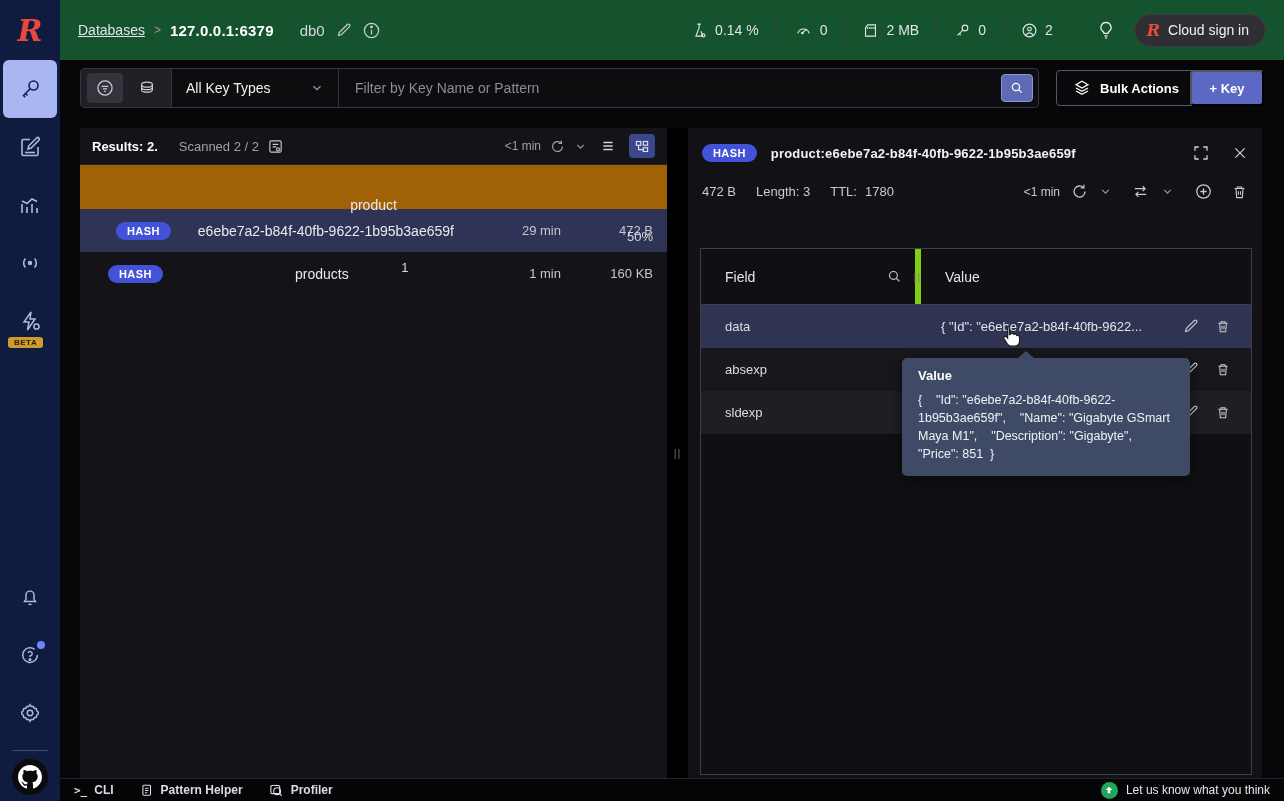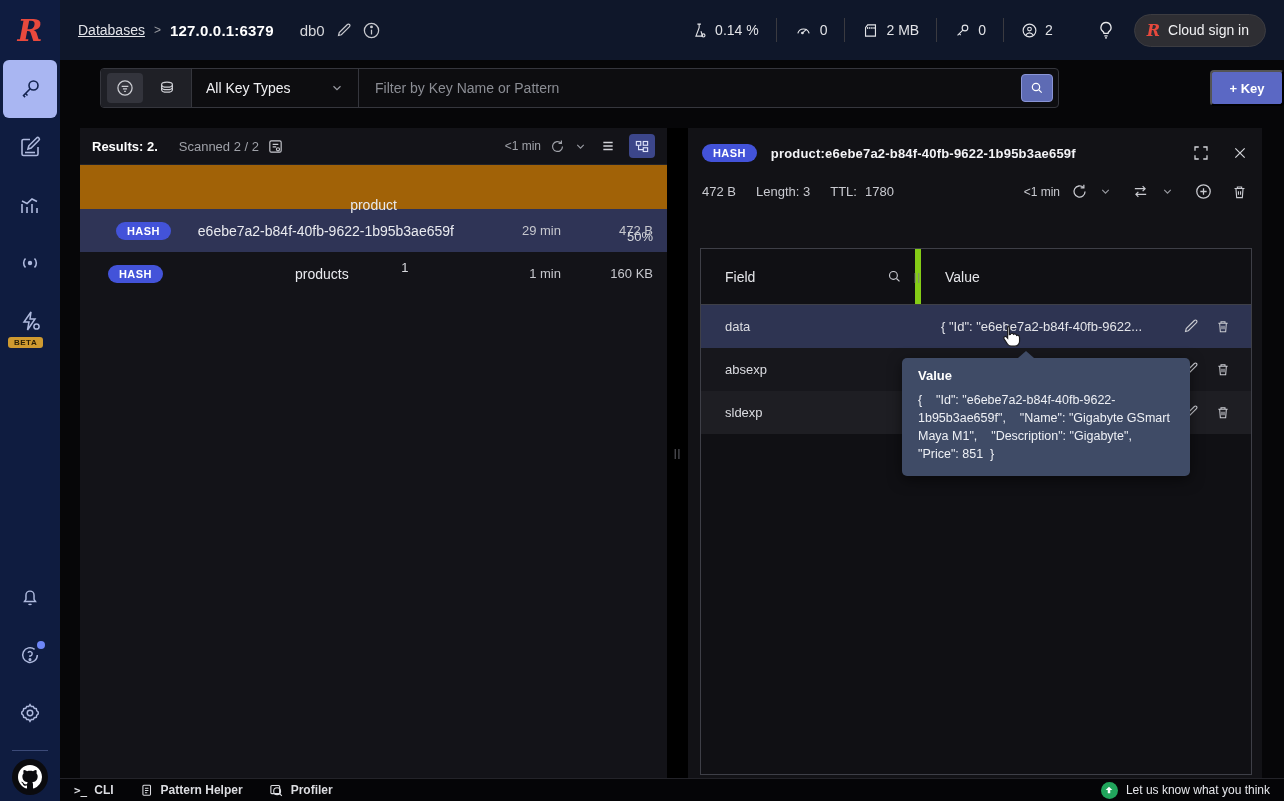--- a/index.html
+++ b/index.html
@@ -14,35 +14,35 @@
   .redis-r{color:#e8493d;font-family:"DejaVu Serif",serif;font-style:italic;font-weight:bold;font-size:30px;}
   .navitem{width:60px;height:58px;display:flex;align-items:center;justify-content:center;color:#aeb9dd;position:relative;}
   .navitem.sel{background:#a9b6f2;border-radius:6px;width:54px;margin:0 3px;color:#13234f;}
   .beta{position:absolute;left:8px;bottom:2px;background:#cf9a30;color:#2a1e05;font-size:8px;font-weight:bold;padding:1px 6px;border-radius:3px;letter-spacing:.5px;}
   .nav-bottom{position:absolute;bottom:6px;left:0;width:60px;}
   .helpdot{position:absolute;top:-3px;right:-4px;width:8px;height:8px;border-radius:50%;background:#6e86f7;}
   .navdiv{height:1px;background:#3c4a78;margin:8px 12px;}
   .gh{width:36px;height:36px;border-radius:50%;background:#0b0b0e;display:flex;align-items:center;justify-content:center;margin:6px auto 0;}
 
   
-  .topbar{position:absolute;left:60px;top:0;right:0;height:60px;background:#0f172a;display:flex;align-items:center;padding:0 18px;}
+  .topbar{position:absolute;left:60px;top:0;right:0;height:60px;background:#14532d;display:flex;align-items:center;padding:0 18px;}
   .crumb-link{color:#e3e4e9;text-decoration:underline;font-size:14px;}
   .crumb-sep{color:#9a9ca2;margin:0 9px;font-size:12px;}
   .crumb-db{color:#fff;font-weight:bold;font-size:15px;letter-spacing:.2px;}
   .dbname{color:#d6d7db;font-size:15px;margin-left:26px;}
   .tb-ic{color:#c9cacf;margin-left:10px;}
   .stats{margin-left:auto;display:flex;align-items:center;gap:0;}
   .stat{display:flex;align-items:center;gap:7px;color:#e2e3e7;font-size:14px;padding:0 17px;}
   .stat-sep{width:1px;height:24px;background:#3a3a40;}
   .bulb{margin:0 18px 0 26px;color:#e6e7ea;}
   .cloud-btn{display:flex;align-items:center;gap:8px;background:#2e2e33;border:1px solid #3c3c41;border-radius:17px;padding:6px 16px 6px 12px;color:#f2f2f4;font-size:14px;}
   .cloud-btn .redis-r{font-size:16px;}
 
   
-  .filterbar{position:absolute;left:80px;top:68px;width:1184px;height:40px;margin-left:20px;}
+  .filterbar{position:absolute;left:80px;top:68px;width:1184px;height:40px;}
   .filter-combo{position:absolute;left:0;top:0;width:959px;height:40px;background:#0d0d10;border:1px solid #35363d;border-radius:4px;display:flex;align-items:center;}
   .ftype-group{height:38px;background:#1f2026;display:flex;align-items:center;padding:0 6px;border-radius:3px 0 0 3px;gap:6px;}
   .fbtn{width:36px;height:30px;display:flex;align-items:center;justify-content:center;color:#cdced4;border-radius:4px;}
   .fbtn.pressed{background:#33343c;}
   .keytype-select{display:flex;align-items:center;justify-content:space-between;width:166px;padding:0 14px;color:#f0f0f3;font-size:14px;height:100%;}
   .fsep{width:1px;height:40px;background:#35363d;}
   .finput{flex:1;background:transparent;border:none;outline:none;color:#e8e9ec;font-size:14px;padding:0 16px;height:100%;}
   .finput::placeholder{color:#8b8d94;}
   .fsearch{width:32px;height:28px;background:#5e6bb4;border:1px solid #8a95d6;border-radius:4px;display:flex;align-items:center;justify-content:center;color:#fff;margin-right:5px;}
   .bulk-btn{position:absolute;left:976px;top:2px;height:36px;display:flex;align-items:center;gap:9px;background:#0a0a0d;border:1px solid #555770;border-radius:4px;padding:0 16px;color:#fff;font-weight:bold;font-size:13px;}
@@ -283,20 +283,27 @@
       </div>
       <div class="fsep"></div>
       <input class="finput" type="text" placeholder="Filter by Key Name or Pattern" style="">
       <span class="fsearch">
         <svg class="ic" width="16" height="16" viewBox="0 0 24 24" fill="none" stroke="currentColor" stroke-width="1.8">
             <circle cx="10.5" cy="10.5" r="5.5"></circle>
             <path d="m14.8 14.8 4.2 4.2"></path>
           </svg>
       </span>
     </div>
+    <button class="bulk-btn">
+      <svg class="ic" width="18" height="18" viewBox="0 0 24 24" fill="none" stroke="currentColor" stroke-width="1.6">
+          <path d="m12 3 8 4.5-8 4.5-8-4.5L12 3z"></path>
+          <path d="m4 12 8 4.5 8-4.5M4 16l8 4.5 8-4.5"></path>
+        </svg>
+      <span>Bulk Actions</span>
+    </button>
     <button class="addkey-btn">
       <span>+ Key</span>
     </button>
   </div>
 
   <section class="keys-panel">
     <div class="kp-head">
       <span class="kp-results">Results: 2.</span>
       <span class="kp-scanned">Scanned 2 / 2</span>
       <span class="icbtn">

